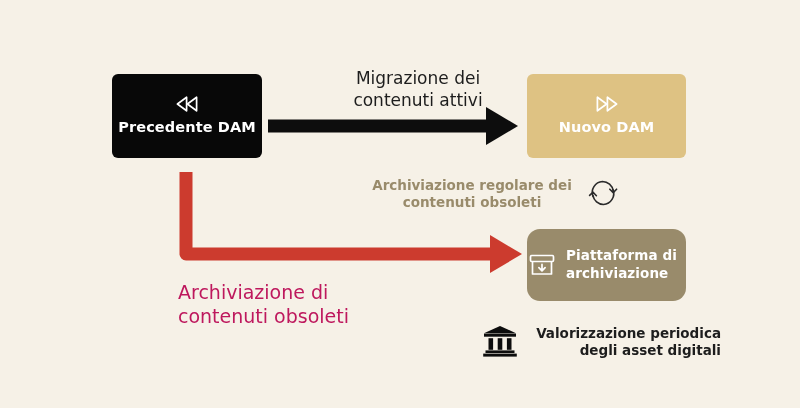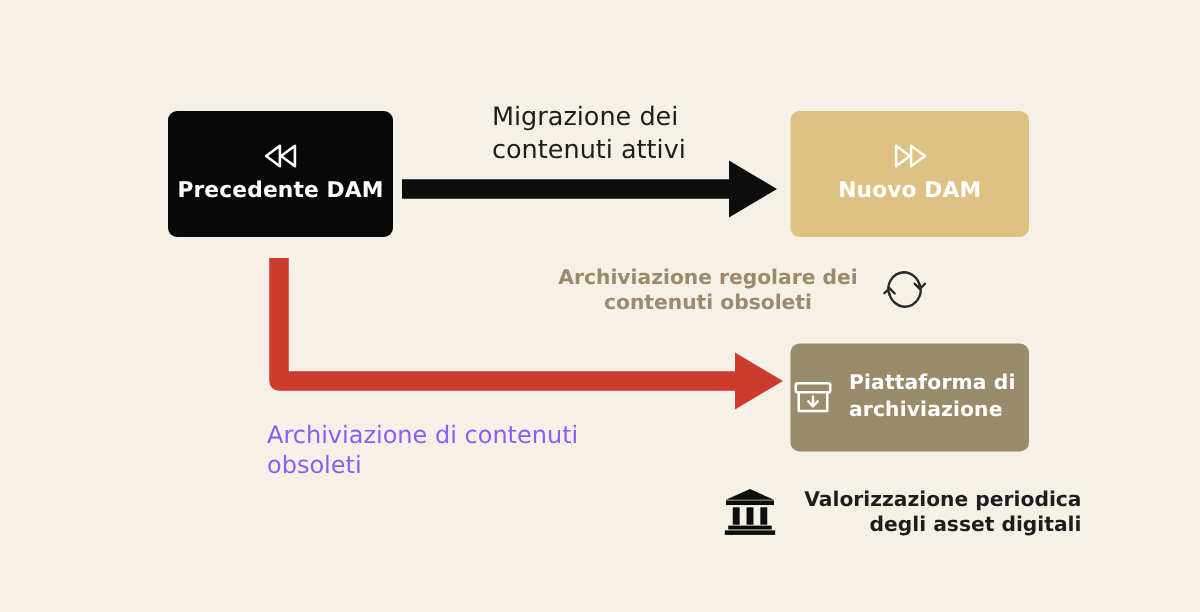--- a/index.html
+++ b/index.html
@@ -50,45 +50,47 @@
   }
   #node-new-dam .node-label { color: #ffffff; font-size: 14.5px; }
   #node-new-dam .node-icon { margin-bottom: 6px; }
 
   #node-archive-platform {
     left: 527px; top: 229px; width: 159px; height: 72px;
     background: #998b6b;
     flex-direction: row;
     justify-content: center;
     gap: 9px;
+    border-radius: 13px;
   }
   #node-archive-platform .node-label {
     color: #ffffff; font-size: 13.5px; text-align: left; line-height: 1.3;
   }
 
   
   .caption {
     line-height: 1.28;
   }
   #label-migration {
     left: 328px; top: 68px; width: 180px;
     color: #1d1d1d;
     font-size: 17px;
+    text-align: center;
   }
   #label-regular-archiving {
     left: 368px; top: 177px; width: 208px;
     color: #998b6b;
     font-size: 13.5px;
     font-weight: bold;
     text-align: center;
   }
   #label-obsolete-archiving {
     left: 178px; top: 280px; width: 235px;
-    color: #8b5cf6;
-    font-size: 16px;
+    color: #be185d;
+    font-size: 19px;
     text-align: left;
   }
   #label-periodic-valuation {
     left: 521px; top: 325px; width: 200px;
     color: #1d1d1d;
     font-size: 13.5px;
     font-weight: bold;
     text-align: right;
   }
 

